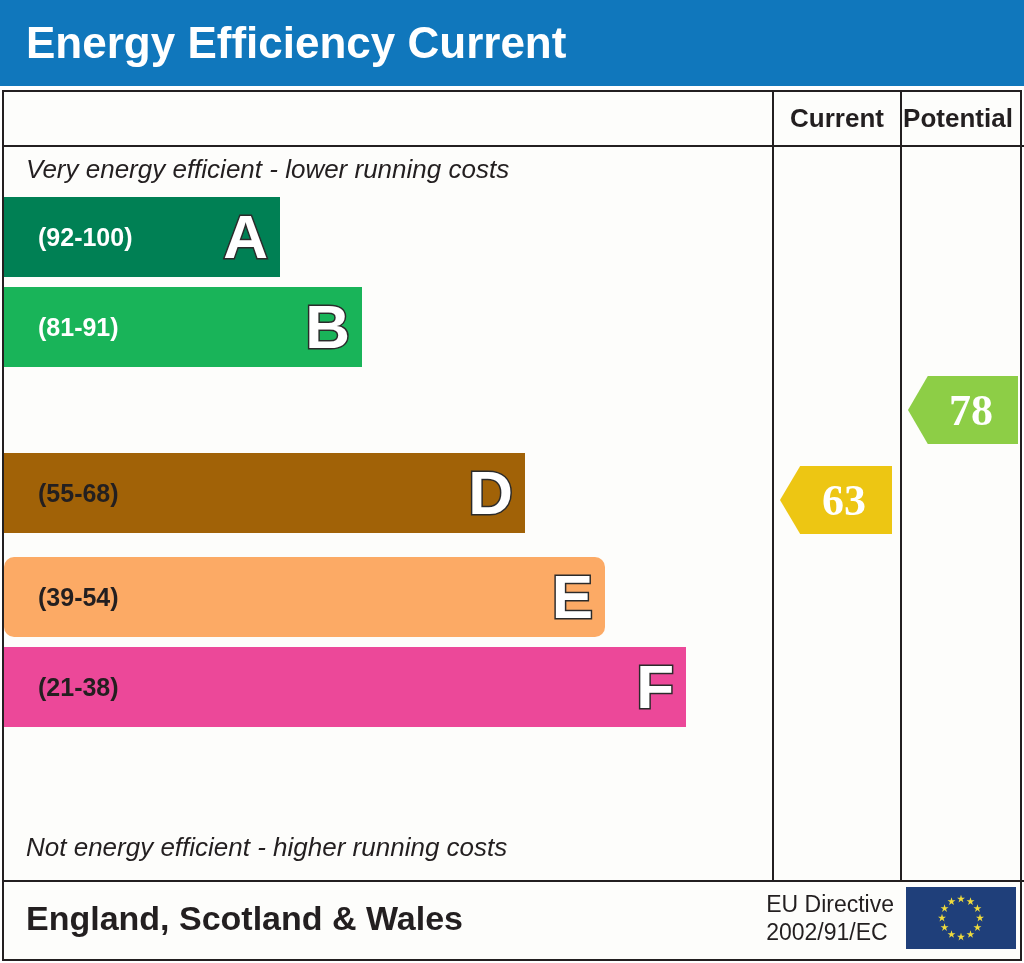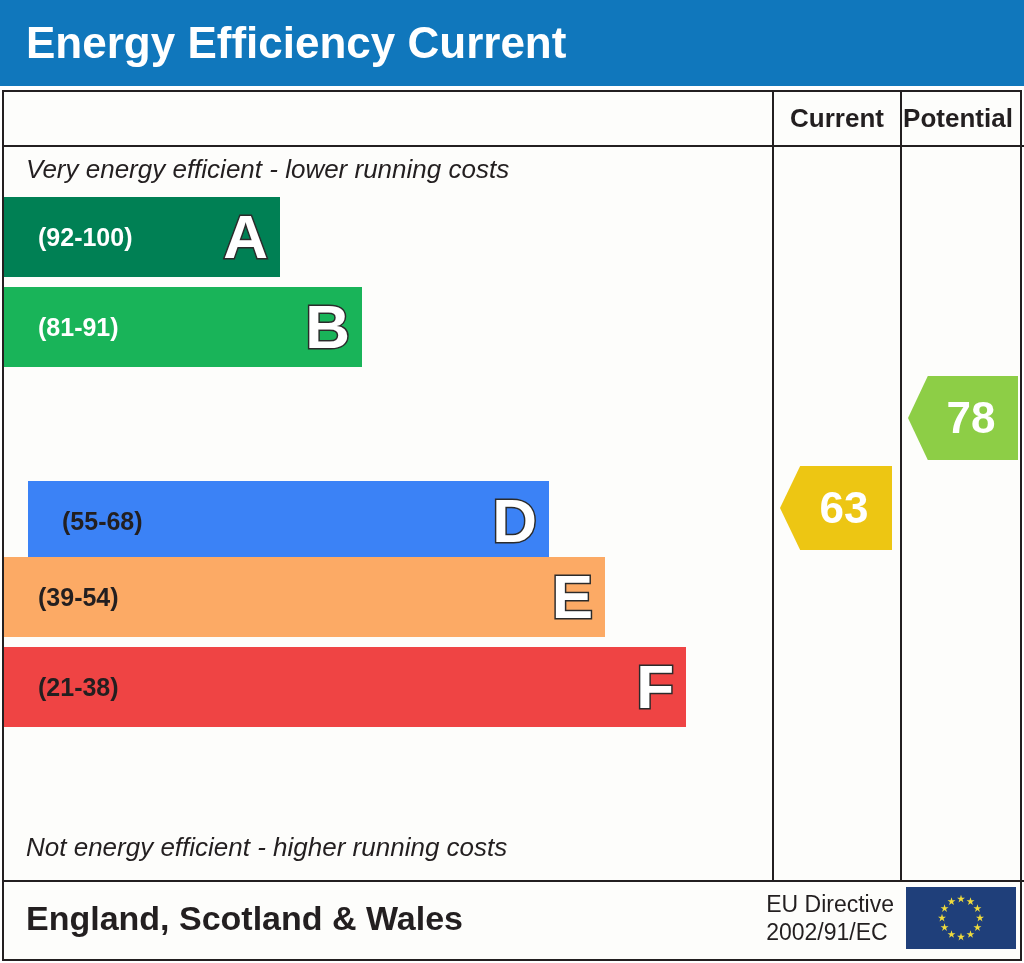--- a/index.html
+++ b/index.html
@@ -127,25 +127,26 @@
     font-weight: bold;
     line-height: 1;
     color: #ffffff;
     -webkit-text-stroke: 3px #2b2b2b;
     paint-order: stroke fill;
   }
 
   
   .arrow {
     position: absolute;
-    height: 84px;
+    height: 68px;
     clip-path: polygon(18% 0%, 100% 0%, 100% 100%, 18% 100%, 0% 50%);
     display: flex;
     align-items: center;
     justify-content: center;
+    font-family: Liberation Serif, serif;
   }
   .arrow span {
     color: #ffffff;
     font-size: 44px;
     font-weight: bold;
     padding-left: 16px;
   }
 
   
   .footer-region {
@@ -211,29 +212,29 @@
 
     <div class="bars">
         <div class="bar" style="top: 0px; width: 276px; background: rgb(0, 128, 84);">
           <span class="range" style="color: rgb(255, 255, 255);">(92-100)</span>
           <span class="letter">A</span>
         </div>
         <div class="bar" style="top: 90px; width: 358px; background: rgb(25, 180, 89);">
           <span class="range" style="color: rgb(255, 255, 255);">(81-91)</span>
           <span class="letter">B</span>
         </div>
-        <div class="bar" style="top: 284px; width: 521px; background: #3b82f6; margin-left: 24px;">
+        <div class="bar" style="top: 256px; width: 521px; background: #a16207;">
           <span class="range" style="color: rgb(35, 31, 32);">(55-68)</span>
           <span class="letter">D</span>
         </div>
-        <div class="bar" style="top: 360px; width: 601px; background: rgb(252, 170, 101);">
+        <div class="bar" style="top: 360px; width: 601px; background: rgb(252, 170, 101); border-radius: 10px;">
           <span class="range" style="color: rgb(35, 31, 32);">(39-54)</span>
           <span class="letter">E</span>
         </div>
-        <div class="bar" style="top: 450px; width: 682px; background: #ef4444;">
+        <div class="bar" style="top: 450px; width: 682px; background: #ec4899;">
           <span class="range" style="color: rgb(35, 31, 32);">(21-38)</span>
           <span class="letter">F</span>
         </div>
       </div>
 
     <div class="arrow arrow-current" style="background: rgb(237, 198, 19); left: 776px; width: 112px; top: 374px;">
       <span>63</span>
     </div>
     <div class="arrow arrow-potential" style="background: rgb(141, 206, 70); left: 904px; width: 110px; top: 284px;">
       <span>78</span>

